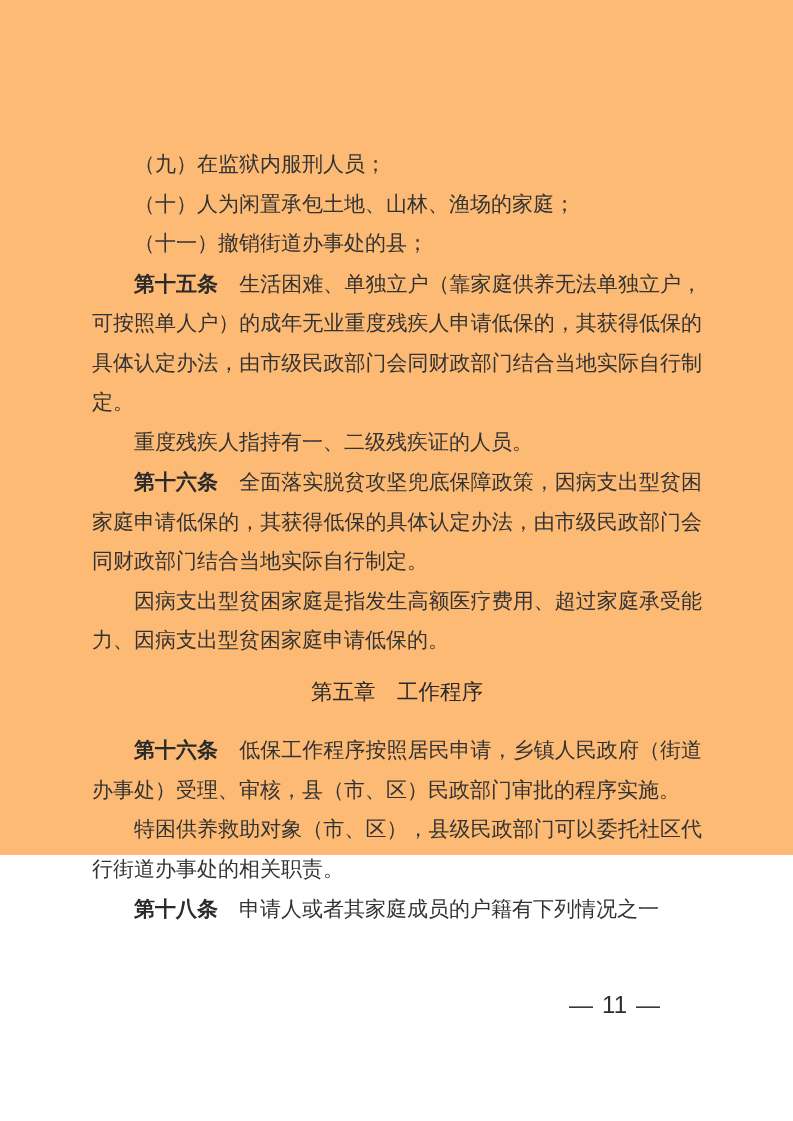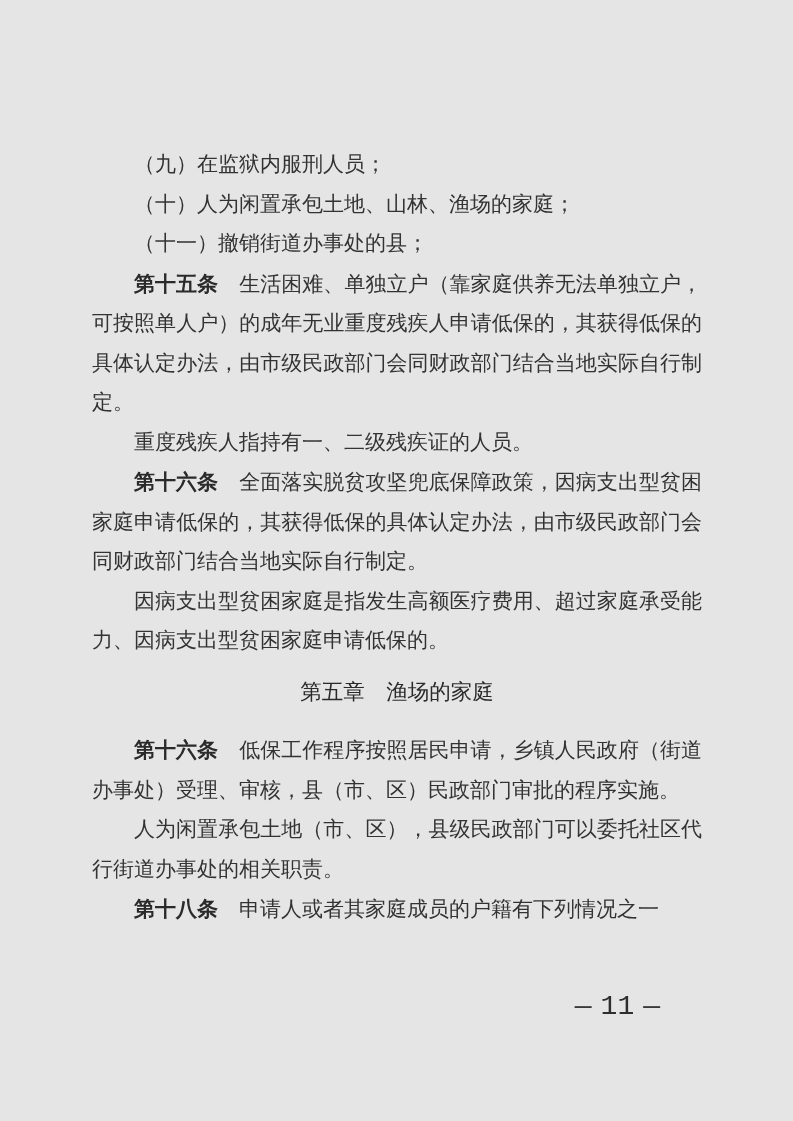--- a/index.html
+++ b/index.html
@@ -6,22 +6,22 @@
     margin: 0;
     padding: 0;
     width: 793px;
     height: 1121px;
     background: #ffffff;
     overflow: hidden;
   }
   .page {
     position: relative;
     width: 793px;
-    height: 1121px;
-    background: #e5e5e5;
+    height: 855px;
+    background: #fdba74;
     font-family: "Liberation Serif", "DejaVu Serif", serif;
     color: #333333;
   }
   .content {
     padding: 145px 91px 0 92px;
   }
   .para {
     margin: 0;
     font-size: 21px;
     line-height: 39.5px;
@@ -43,23 +43,23 @@
     text-align: center;
     font-weight: 700;
     font-family: "Liberation Sans", "DejaVu Sans", sans-serif;
     color: #2a2a2a;
   }
   .chapter span { font-weight: 400; }
   .page-footer {
     position: absolute;
     top: 991px;
     right: 126px;
-    font-size: 28px;
+    font-size: 24px;
     color: #2e2e2e;
-    font-family: Liberation Mono, monospace;
+    font-family: Liberation Sans, sans-serif;
     white-space: nowrap;
   }
   .page-footer .dash {
     letter-spacing: 0;
     padding: 0 7px;
     color: #3a3a3a;
   }
   .page-footer .num {
     padding: 0 2px;
   }
@@ -69,22 +69,22 @@
 
 <main class="page">
   <section class="content">
       <p class="para">（九）在监狱内服刑人员；</p>
       <p class="para">（十）人为闲置承包土地、山林、渔场的家庭；</p>
       <p class="para">（十一）撤销街道办事处的县；</p>
       <p class="para"><b class="art-head">第十五条</b>　生活困难、单独立户（靠家庭供养无法单独立户，可按照单人户）的成年无业重度残疾人申请低保的，其获得低保的具体认定办法，由市级民政部门会同财政部门结合当地实际自行制定。</p>
       <p class="para">重度残疾人指持有一、二级残疾证的人员。</p>
       <p class="para"><b class="art-head">第十六条</b>　全面落实脱贫攻坚兜底保障政策，因病支出型贫困家庭申请低保的，其获得低保的具体认定办法，由市级民政部门会同财政部门结合当地实际自行制定。</p>
       <p class="para">因病支出型贫困家庭是指发生高额医疗费用、超过家庭承受能力、因病支出型贫困家庭申请低保的。</p>
-      <h2 class="chapter"><span>第五章</span>　<span>渔场的家庭</span></h2>
+      <h2 class="chapter"><span>第五章</span>　<span>工作程序</span></h2>
       <p class="para"><b class="art-head">第十六条</b>　低保工作程序按照居民申请，乡镇人民政府（街道办事处）受理、审核，县（市、区）民政部门审批的程序实施。</p>
-      <p class="para">人为闲置承包土地（市、区），县级民政部门可以委托社区代行街道办事处的相关职责。</p>
+      <p class="para">特困供养救助对象（市、区），县级民政部门可以委托社区代行街道办事处的相关职责。</p>
       <p class="para"><b class="art-head">第十八条</b>　申请人或者其家庭成员的户籍有下列情况之一</p>
     </section>
 
   <div class="page-footer">
     <span class="dash">—</span><span class="num">11</span><span class="dash">—</span>
   </div>
 </main>
 
 </body></html>

